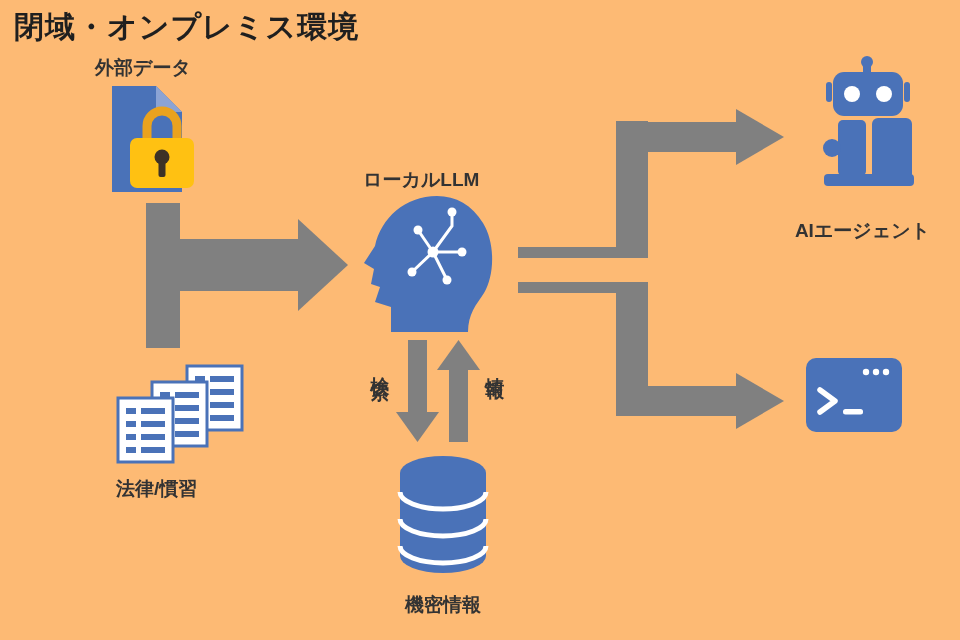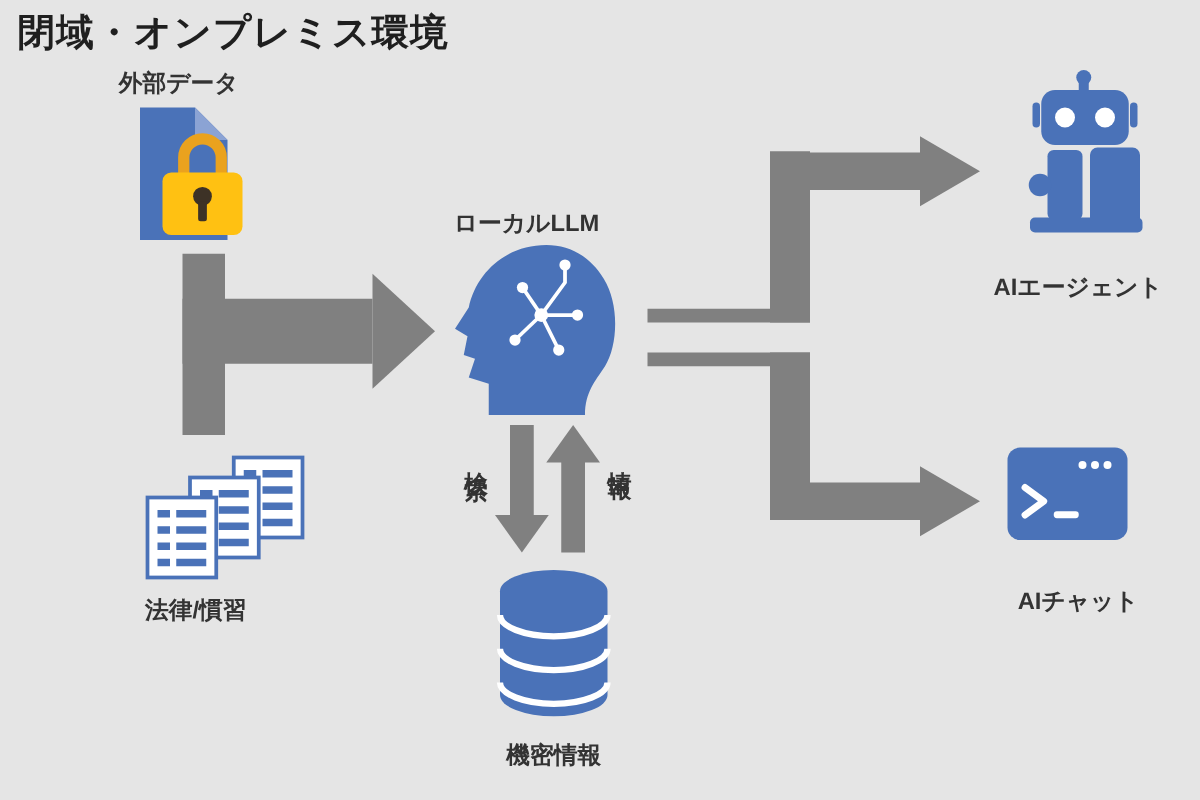--- a/index.html
+++ b/index.html
@@ -1,19 +1,19 @@
 <!DOCTYPE html>
 <html><head>
 <meta charset="utf-8">
 <style>
   html,body{margin:0;padding:0;background:#fff;}
   .canvas{
     position:relative;
     width:960px;height:640px;
-    background:#e5e5e5;
+    background:#fdba74;
     font-family:"Liberation Sans","DejaVu Sans",sans-serif;
     overflow:hidden;
   }
   .layer{position:absolute;left:0;top:0;}
   .label{
     position:absolute;
     font-weight:bold;
     color:#333333;
     font-size:19px;
     line-height:1.25;
@@ -193,15 +193,14 @@
 
   <div class="label vertical" style="left:368px;top:362px;">検索</div>
 
   <div class="label vertical" style="left:483px;top:362px;">情報</div>
 
   <div class="label centered" style="left:343px;top:572px;width:200px;">機密情報</div>
 
 
   <div class="label centered" style="left:780px;top:198px;width:165px;">AIエージェント</div>
 
-  <div class="label centered" style="left:790px;top:449px;width:145px;">AIチャット</div>
 
 </div>
 
 </body></html>

